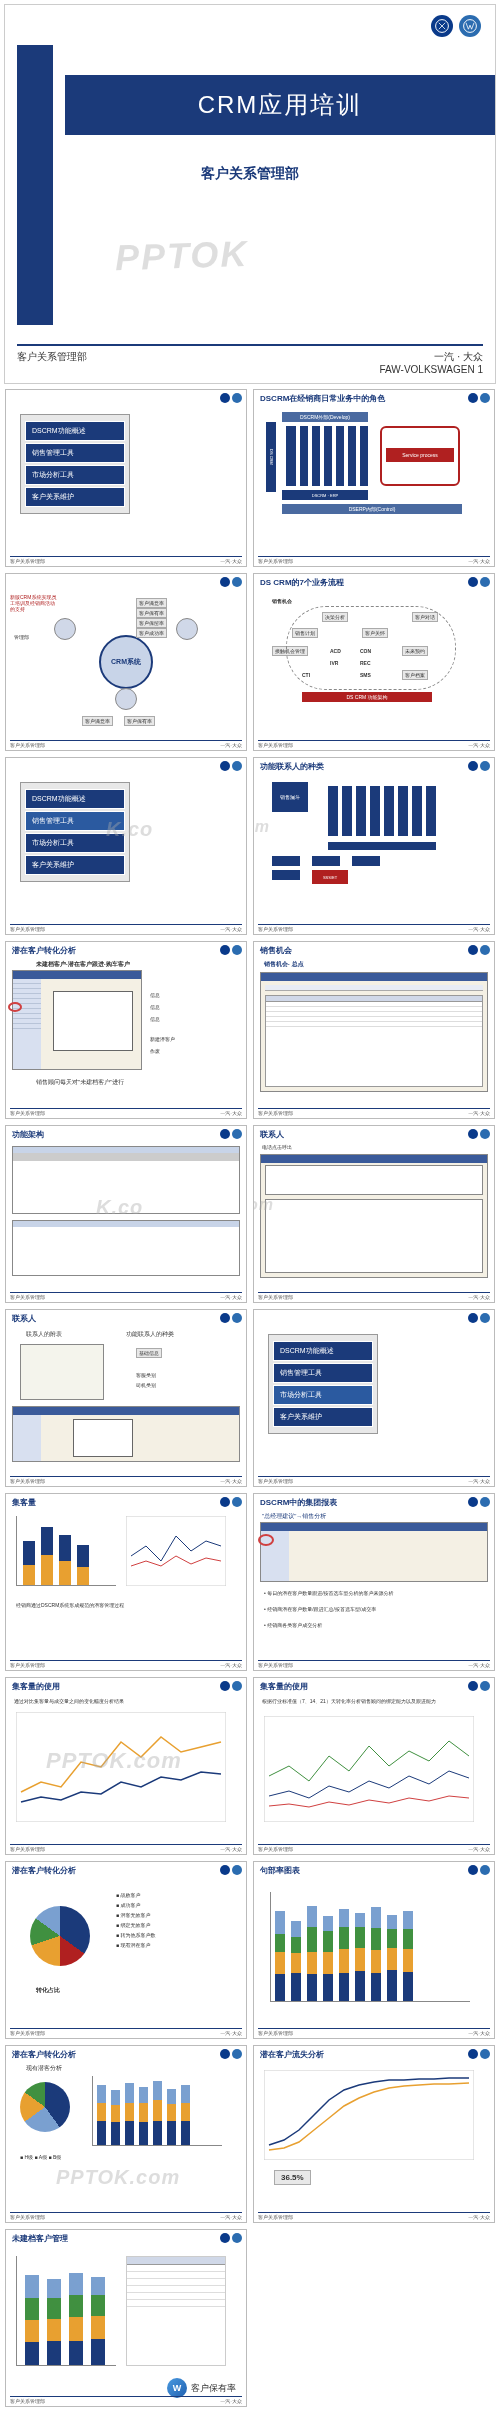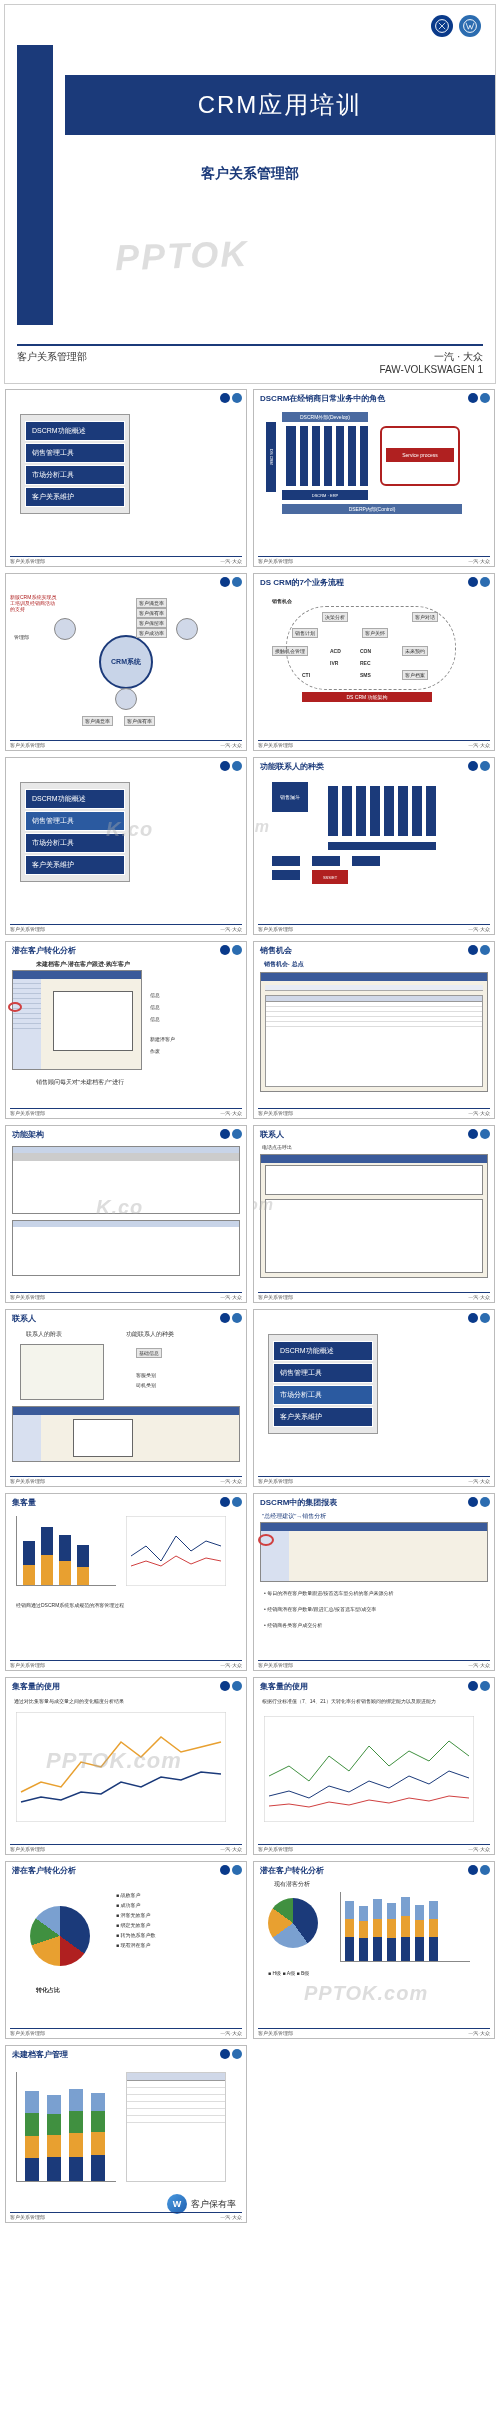--- a/index.html
+++ b/index.html
@@ -547,20 +547,44 @@
   <div class="lbl" style="top:70px;left:110px;font-size:5px">■ <span>转为他系客户数</span></div>
   <div class="lbl" style="top:80px;left:110px;font-size:5px">■ <span>现有潜在客户</span></div>
   <div class="lbl" style="top:124px;left:30px;font-size:6px;font-weight:bold">转化占比</div>
   <div class="s-foot">
           <span>客户关系管理部</span>
           <span>一汽·大众</span>
         </div>
 </div>
     </div>
 
+<div class="slide">
+      <div class="slide-inner">
+  <div class="s-logos">
+          <div class="s-logo f"></div>
+          <div class="s-logo"></div>
+        </div>
+  <div class="s-title">句部率图表</div>
+  <div class="chart-area" style="top:30px;left:16px;width:200px;height:110px;border-left:1px solid #888;border-bottom:1px solid #888">
+    <div class="bar" style="left:4px;width:10px;height:90px;background:linear-gradient(to top,#1b3a7a 0 30%,#e8a030 30% 55%,#409040 55% 75%,#7aa0d0 75% 100%)"></div>
+    <div class="bar" style="left:20px;width:10px;height:80px;background:linear-gradient(to top,#1b3a7a 0 35%,#e8a030 35% 60%,#409040 60% 80%,#7aa0d0 80% 100%)"></div>
+    <div class="bar" style="left:36px;width:10px;height:95px;background:linear-gradient(to top,#1b3a7a 0 28%,#e8a030 28% 52%,#409040 52% 78%,#7aa0d0 78% 100%)"></div>
+    <div class="bar" style="left:52px;width:10px;height:85px;background:linear-gradient(to top,#1b3a7a 0 32%,#e8a030 32% 58%,#409040 58% 82%,#7aa0d0 82% 100%)"></div>
+    <div class="bar" style="left:68px;width:10px;height:92px;background:linear-gradient(to top,#1b3a7a 0 30%,#e8a030 30% 56%,#409040 56% 80%,#7aa0d0 80% 100%)"></div>
+    <div class="bar" style="left:84px;width:10px;height:88px;background:linear-gradient(to top,#1b3a7a 0 34%,#e8a030 34% 60%,#409040 60% 84%,#7aa0d0 84% 100%)"></div>
+    <div class="bar" style="left:100px;width:10px;height:94px;background:linear-gradient(to top,#1b3a7a 0 30%,#e8a030 30% 54%,#409040 54% 78%,#7aa0d0 78% 100%)"></div>
+    <div class="bar" style="left:116px;width:10px;height:86px;background:linear-gradient(to top,#1b3a7a 0 36%,#e8a030 36% 62%,#409040 62% 84%,#7aa0d0 84% 100%)"></div>
+    <div class="bar" style="left:132px;width:10px;height:90px;background:linear-gradient(to top,#1b3a7a 0 32%,#e8a030 32% 58%,#409040 58% 80%,#7aa0d0 80% 100%)"></div>
+  </div>
+  <div class="s-foot">
+          <span>客户关系管理部</span>
+          <span>一汽·大众</span>
+        </div>
+</div>
+    </div>
 
 <div class="slide">
       <div class="slide-inner">
   <div class="s-logos">
           <div class="s-logo f"></div>
           <div class="s-logo"></div>
         </div>
   <div class="s-title">潜在客户转化分析</div>
   <div class="lbl" style="top:18px;left:20px;font-size:6px">现有潜客分析</div>
   <div class="pie" style="top:36px;left:14px;width:50px;height:50px;background:conic-gradient(#1b3a7a 0 40%,#7aa0d0 40% 65%,#e8a030 65% 85%,#409040 85% 100%)"></div>
@@ -575,20 +599,39 @@
   </div>
   <div class="lbl" style="top:108px;left:14px;font-size:5px">■ <span>H级</span> ■ <span>A级</span> ■ <span>B级</span></div>
   <div class="wm" style="top:120px;left:50px;font-size:20px">PPTOK.com</div>
   <div class="s-foot">
           <span>客户关系管理部</span>
           <span>一汽·大众</span>
         </div>
 </div>
     </div>
 
+<div class="slide">
+      <div class="slide-inner">
+  <div class="s-logos">
+          <div class="s-logo f"></div>
+          <div class="s-logo"></div>
+        </div>
+  <div class="s-title">潜在客户流失分析</div>
+  <svg class="line-chart" style="top:24px;left:10px;width:210px;height:90px" viewBox="0 0 210 90">
+    <rect width="210" height="90" fill="#fff" stroke="#ccc"></rect>
+    <polyline points="5,75 20,70 35,60 50,45 65,30 80,20 95,15 110,12 125,10 140,10 155,9 170,9 185,8 205,8" fill="none" stroke="#1b3a7a" stroke-width="1.5"></polyline>
+    <polyline points="5,80 20,78 35,72 50,60 65,48 80,36 95,28 110,22 125,18 140,16 155,15 170,14 185,14 205,13" fill="none" stroke="#e8a030" stroke-width="1.5"></polyline>
+  </svg>
+  <div class="lbl box" style="top:124px;left:20px;font-size:8px;font-weight:bold;padding:2px 6px">36.5%</div>
+  <div class="s-foot">
+          <span>客户关系管理部</span>
+          <span>一汽·大众</span>
+        </div>
+</div>
+    </div>
 
 <div class="slide">
       <div class="slide-inner">
   <div class="s-logos">
           <div class="s-logo f"></div>
           <div class="s-logo"></div>
         </div>
   <div class="s-title">未建档客户管理</div>
   <div class="chart-area" style="top:26px;left:10px;width:100px;height:110px;border-left:1px solid #888;border-bottom:1px solid #888">
     <div class="bar" style="left:8px;width:14px;height:90px;background:linear-gradient(to top,#1b3a7a 0 25%,#e8a030 25% 50%,#409040 50% 75%,#7aa0d0 75% 100%)"></div>

